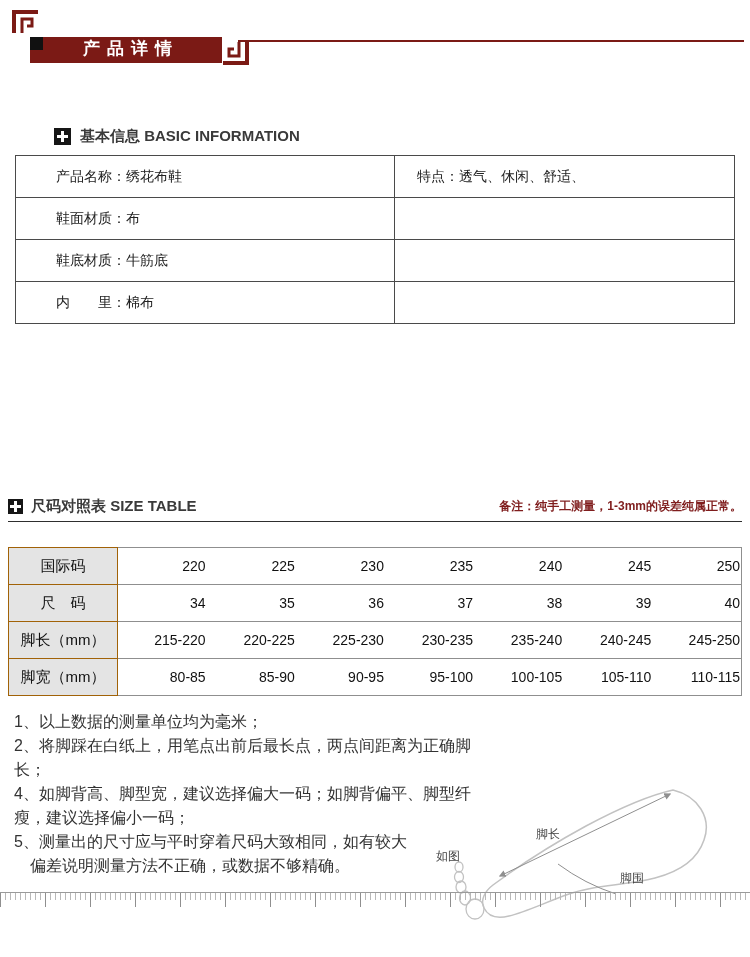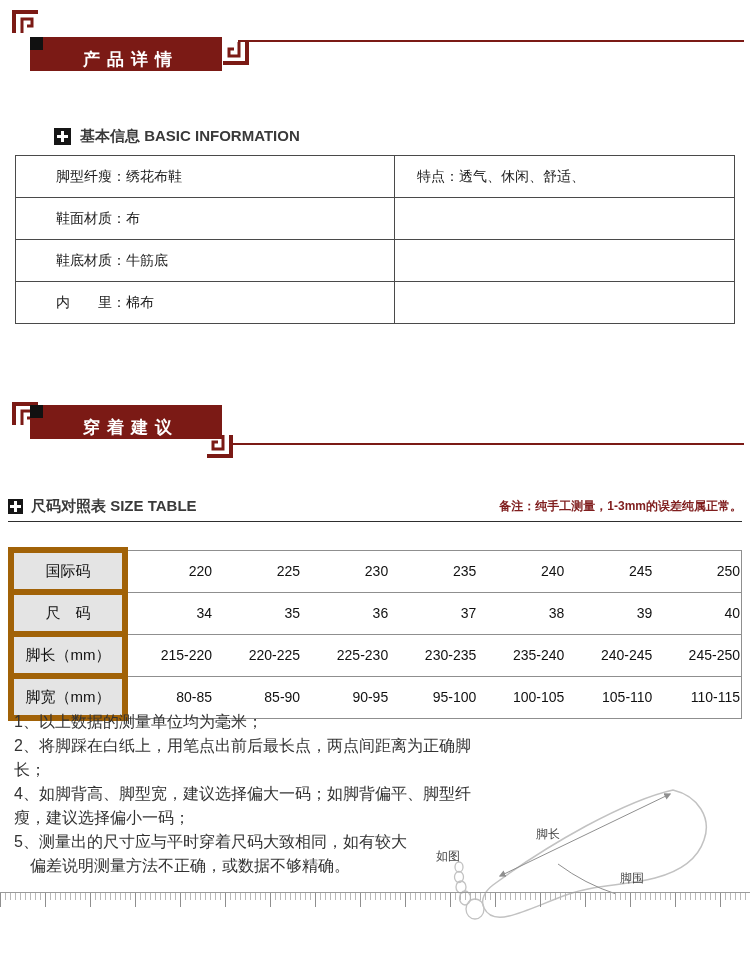--- a/index.html
+++ b/index.html
@@ -16,23 +16,23 @@
   .b2{top:396px;}
   .orn{position:absolute;}
   .b1 .orn-tl{left:12px;top:5px;}
   .b1 .orn-r{left:221px;top:42px;transform:rotate(180deg);}
   .b2 .orn-tl{left:12px;top:1px;}
   .b2 .orn-r{left:205px;top:39px;transform:rotate(180deg);}
   .hline{position:absolute;height:2px;background:#7b1a15;}
   .b1 .hline{left:238px;top:40px;width:506px;}
   .b2 .hline{left:230px;top:47px;width:514px;}
   .banner-bar{
-    position:absolute;left:30px;width:192px;height:34px;
+    position:absolute;left:30px;width:192px;height:26px;
     background:#7b1a15;
-    display:flex;align-items:flex-end;justify-content:center;
+    display:flex;align-items:flex-start;justify-content:center;
   }
   .b1 .banner-bar{top:37px;}
   .b2 .banner-bar{top:9px;}
   .notch{position:absolute;left:0;top:0;width:13px;height:13px;background:#111111;}
   .banner-text{
     color:#ffffff;font-size:17px;font-weight:bold;letter-spacing:7px;
     padding-left:10px;white-space:nowrap;
   }
   
   .sec-heading{position:absolute;display:flex;align-items:center;}
@@ -62,21 +62,21 @@
   .size-note{margin-left:auto;font-size:12px;font-weight:bold;color:#7f1d1d;white-space:nowrap;}
   .size-rule{position:absolute;left:8px;right:8px;top:521px;height:1px;background:#2e2e2e;}
   .size-table{
     position:absolute;left:8px;top:547px;width:734px;
     border-collapse:collapse;table-layout:fixed;
     border:1px solid #8f8f8f;
   }
   .size-table th{
     width:106px;background:#e4e4e4;
     font-size:15px;font-weight:normal;color:#111111;
-    border:6px solid #a16207;height:34px;text-align:center;
+    border:1px solid #a16207;height:34px;text-align:center;
   }
   .size-table td{
     border-top:1px solid #8f8f8f;border-bottom:1px solid #8f8f8f;
     text-align:right;font-size:14px;color:#111111;height:34px;
   }
   
   .notes{position:absolute;left:14px;top:710px;width:470px;}
   .note-line{
     font-size:16px;color:#333333;line-height:24px;
     white-space:pre-line;
@@ -116,53 +116,38 @@
   </div>
 
   <div class="sec-heading heading-basic">
     <span class="plus-icon"></span>
     <span class="sec-title">基本信息 BASIC INFORMATION</span>
   </div>
 
   <table class="info-table">
     <tbody>
         <tr>
-      <td class="c1">脚型纤瘦：绣花布鞋</td>
+      <td class="c1">产品名称：绣花布鞋</td>
       <td class="c2">特点：透气、休闲、舒适、</td>
     </tr>
     <tr>
       <td class="c1">鞋面材质：布</td>
       <td class="c2"></td>
     </tr>
     <tr>
       <td class="c1">鞋底材质：牛筋底</td>
       <td class="c2"></td>
     </tr>
     <tr>
       <td class="c1">内　　里：棉布</td>
       <td class="c2"></td>
     </tr>
   </tbody>
     </table>
 
-  <div class="banner-block b2">
-    <svg class="orn orn-tl" width="28" height="28" viewBox="0 0 28 28">
-      <path d="M2 28 V7 H26" stroke="#7b1a15" stroke-width="4" fill="none"></path>
-      <path d="M10 28 V14 H20 V21 H15" stroke="#7b1a15" stroke-width="3" fill="none"></path>
-    </svg>
-    <div class="hline"></div>
-    <svg class="orn orn-r" width="28" height="28" viewBox="0 0 28 28">
-      <path d="M2 28 V7 H26" stroke="#7b1a15" stroke-width="4" fill="none"></path>
-      <path d="M10 28 V14 H20 V21 H15" stroke="#7b1a15" stroke-width="3" fill="none"></path>
-    </svg>
-    <div class="banner-bar">
-      <span class="notch"></span>
-      <span class="banner-text">穿着建议</span>
-    </div>
-  </div>
 
   <div class="sec-heading size-head">
     <span class="plus-icon sm"></span>
     <span class="sec-title">尺码对照表 SIZE TABLE</span>
     <span class="size-note">备注：纯手工测量，1-3mm的误差纯属正常。</span>
   </div>
   <div class="size-rule"></div>
 
   <table class="size-table">
     <tbody>

